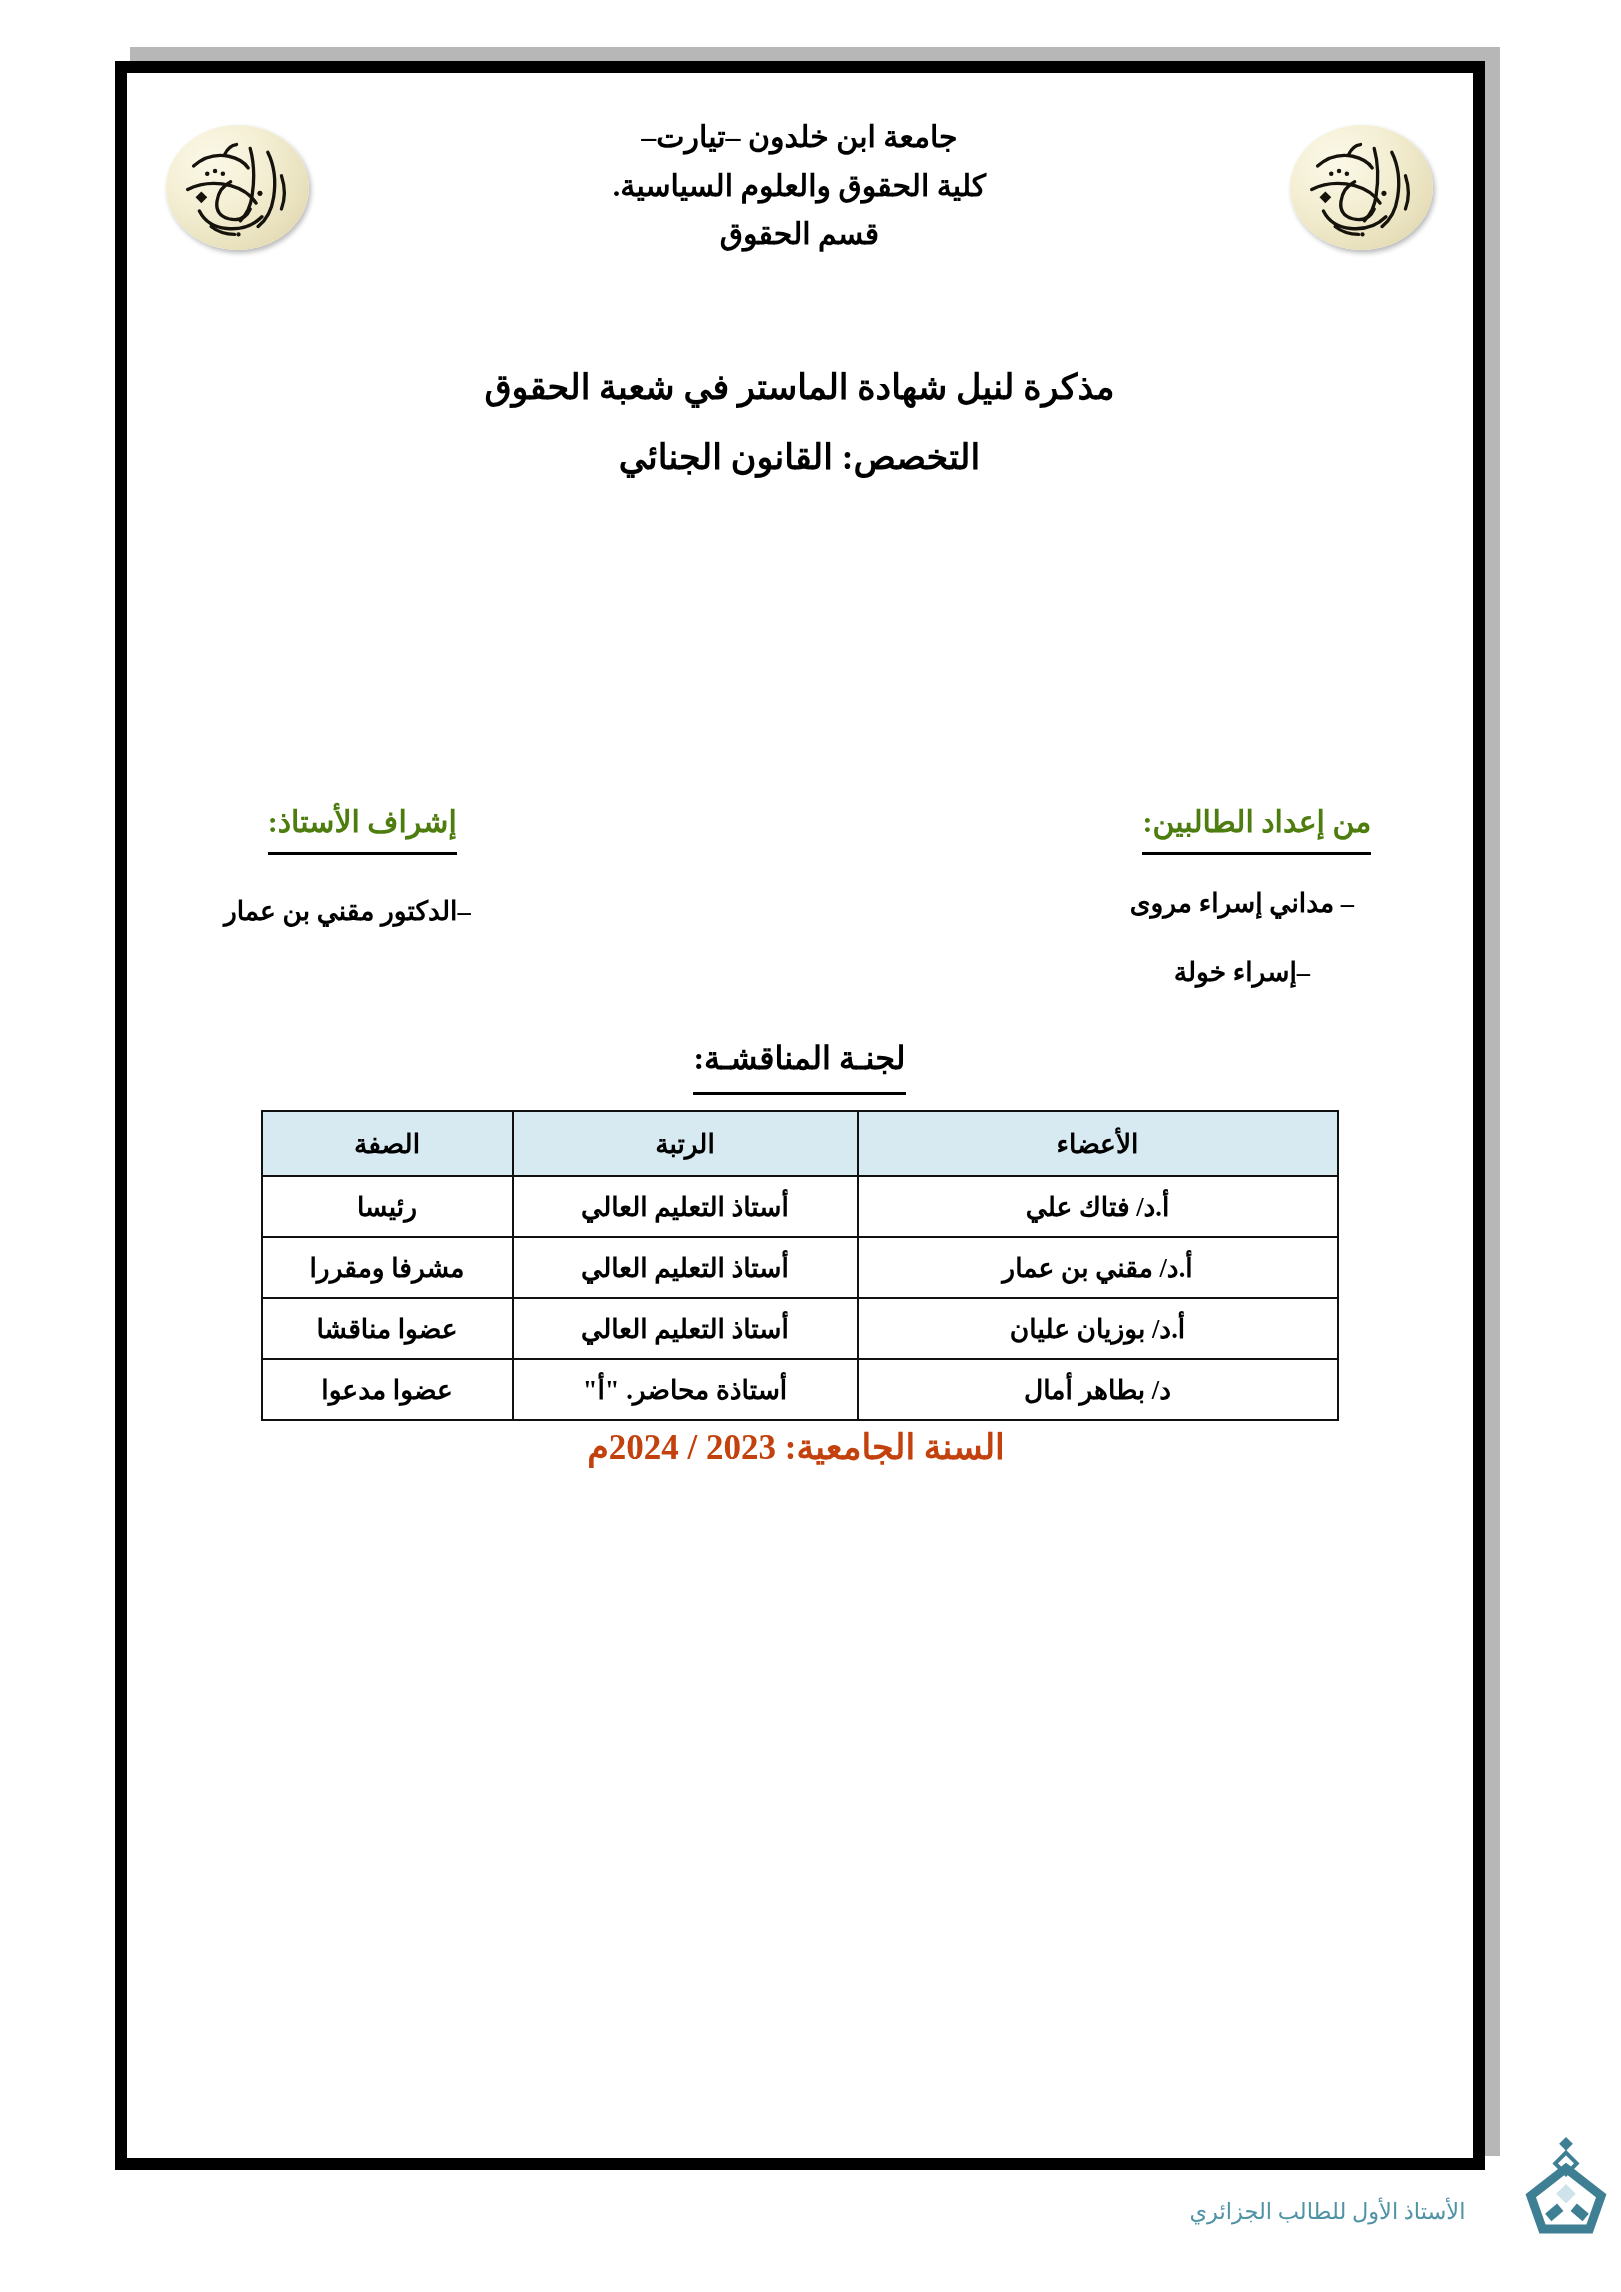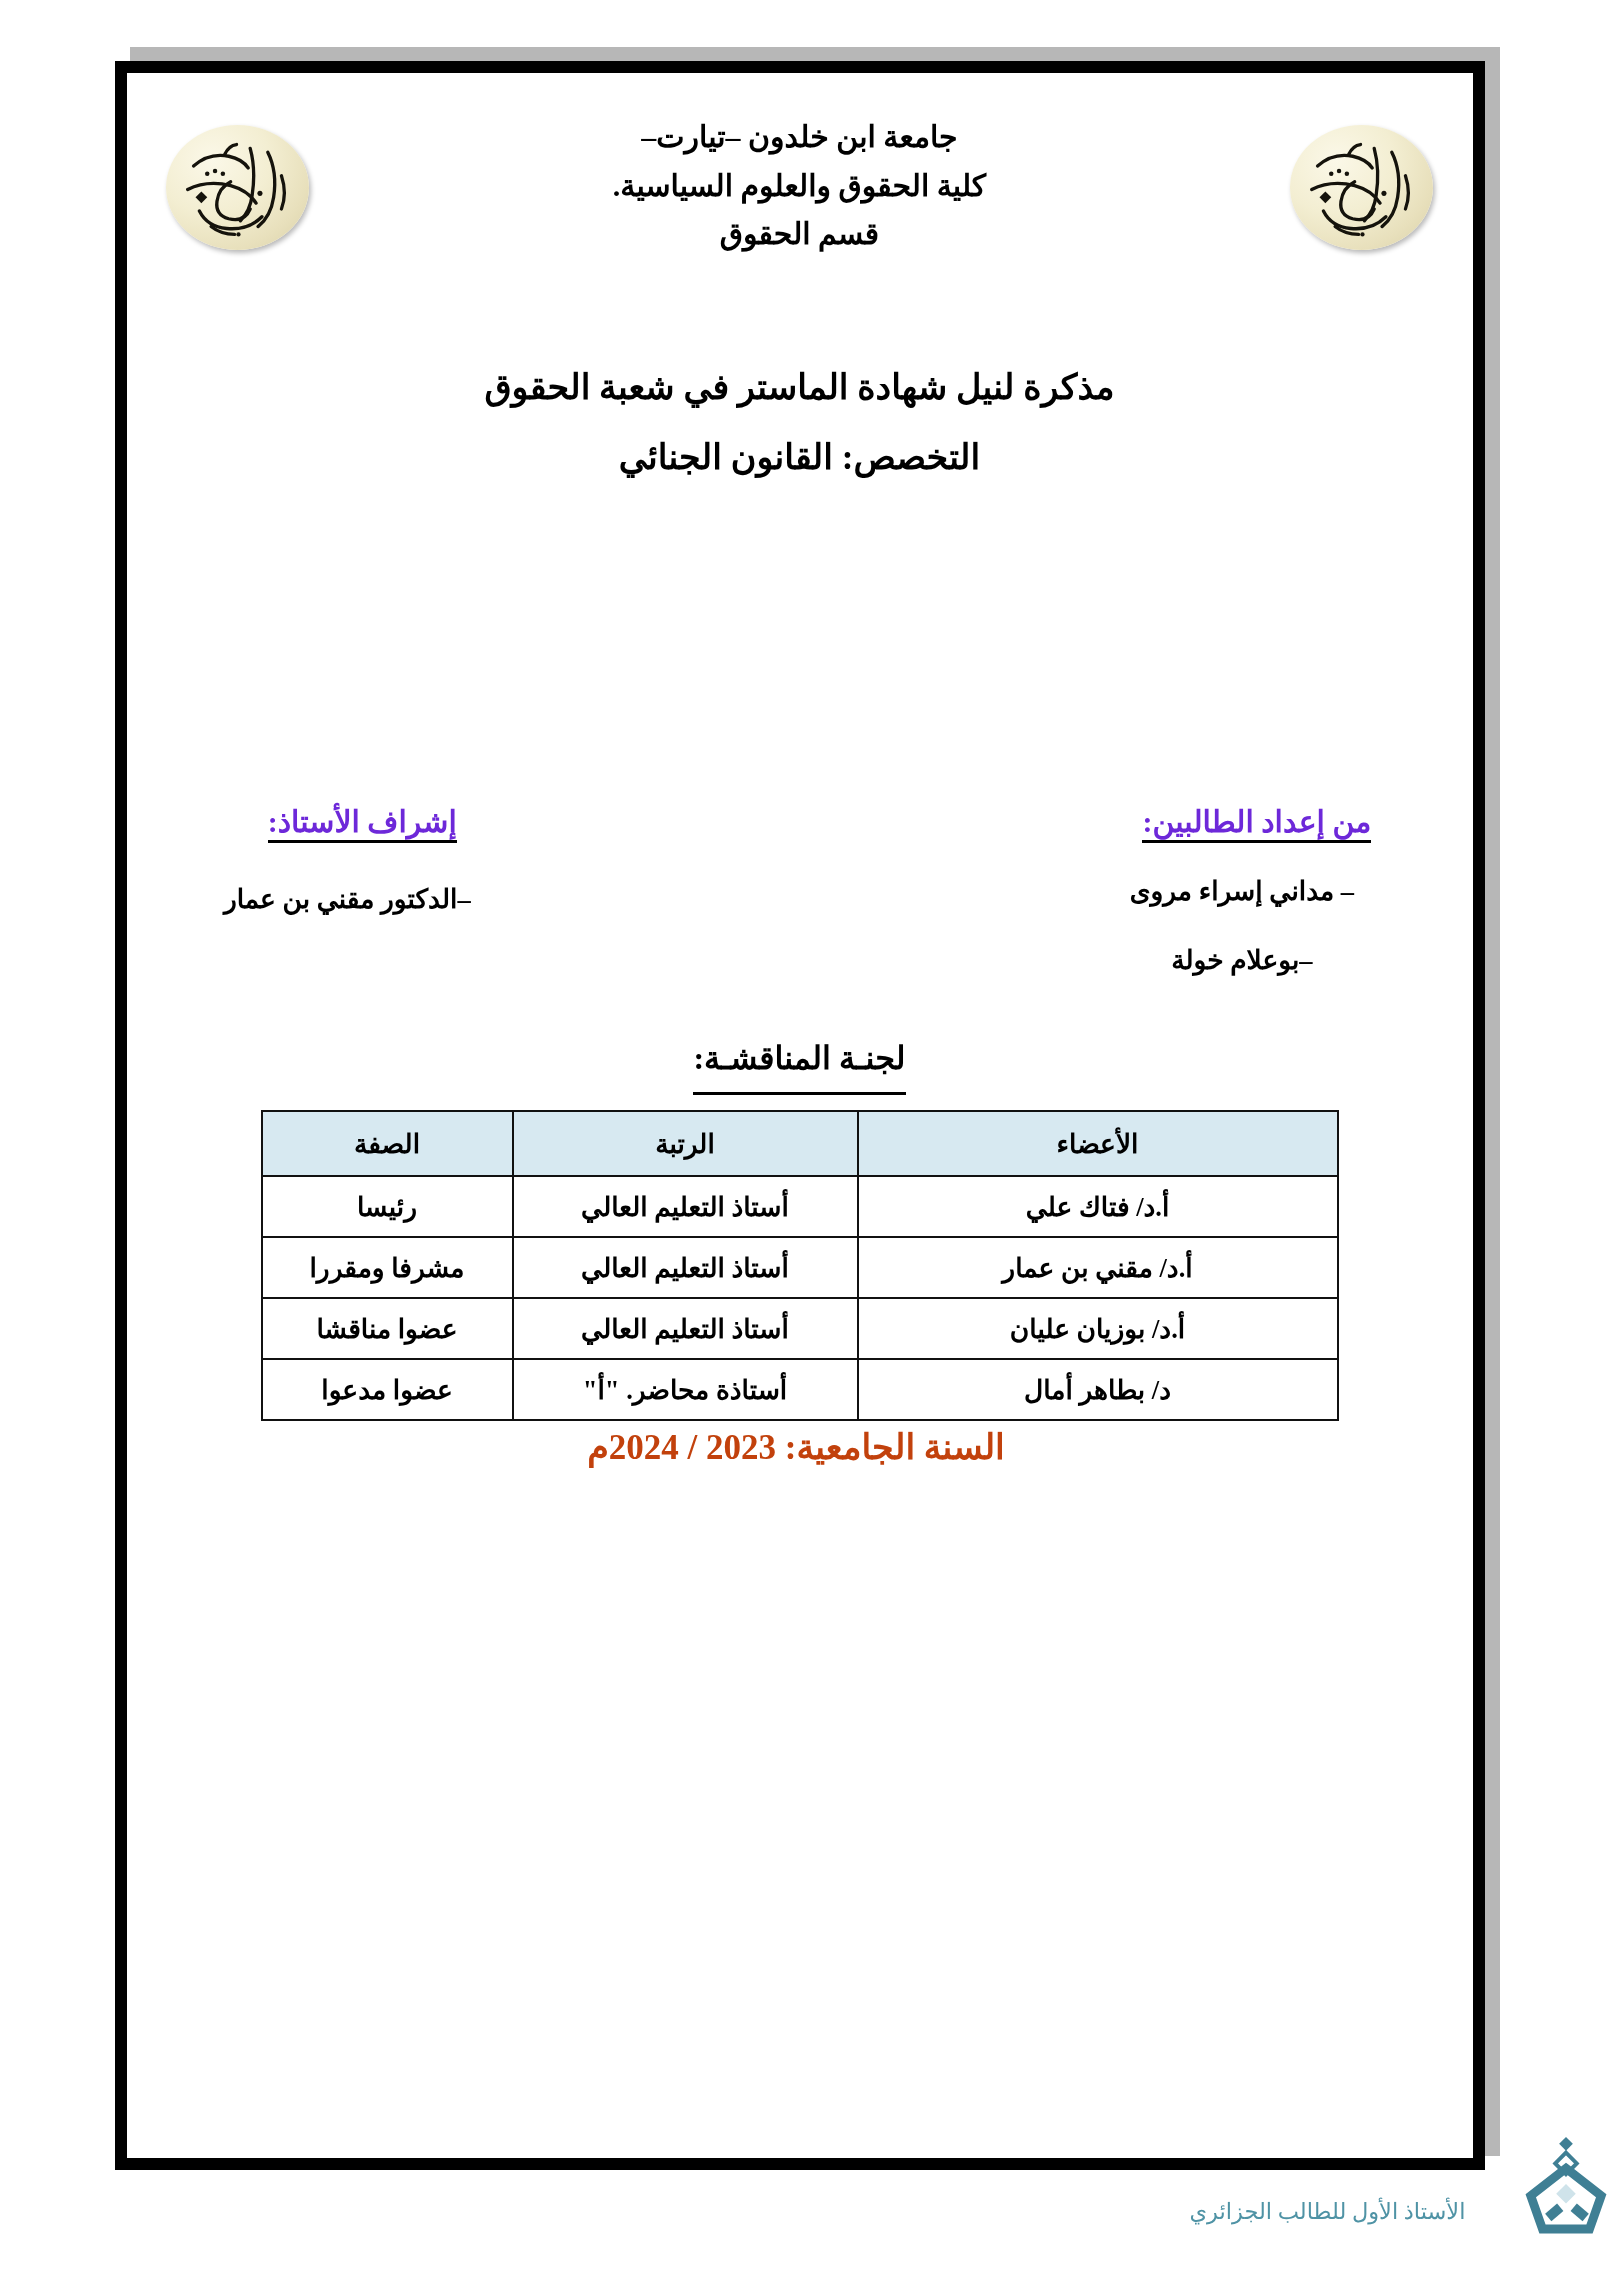--- a/index.html
+++ b/index.html
@@ -150,24 +150,24 @@
     position: absolute;
     top: 0;
   }
   .col-students   { right: 19.6px;  width: 421px; text-align: center; }
   .col-supervisor { left: 9.8px;   width: 421px; text-align: center; }
 
   .people-heading {
     font-family: "Liberation Serif", "DejaVu Serif", serif;
     font-weight: bold;
     font-size: 30px;
-    color: #6d28d9;
+    color: #4d7c0f;
     display: inline-block;
     border-bottom: 3.9px solid #000;
-    padding-bottom: 0;
+    padding-bottom: 12px;
     line-height: 1.2;
     margin-left: 30px;
   }
   .people-name {
     font-family: "Liberation Serif", "DejaVu Serif", serif;
     font-weight: bold;
     font-size: 26.5px;
     color: #000;
     margin-top: 29px;
     line-height: 1.5;
@@ -339,21 +339,21 @@
     <div class="degree-line">مذكرة لنيل شهادة الماستر في شعبة الحقوق</div>
     <div class="degree-line">التخصص: القانون الجنائي</div>
   </div>
 
 
   <div class="people-block">
 
     <div class="people-col col-students">
       <div class="people-heading">من إعداد الطالبين:</div>
       <div class="people-name">–  مداني إسراء مروى</div>
-      <div class="people-name">–بوعلام خولة</div>
+      <div class="people-name">–إسراء خولة</div>
     </div>
 
     <div class="people-col col-supervisor">
       <div class="people-heading">إشراف الأستاذ:</div>
       <div class="people-name supervisor-name">–الدكتور مقني بن عمار</div>
     </div>
   </div>
 
   <div class="jury-title-wrap">
     <div class="jury-title">لجنـة المناقشـة:</div>

